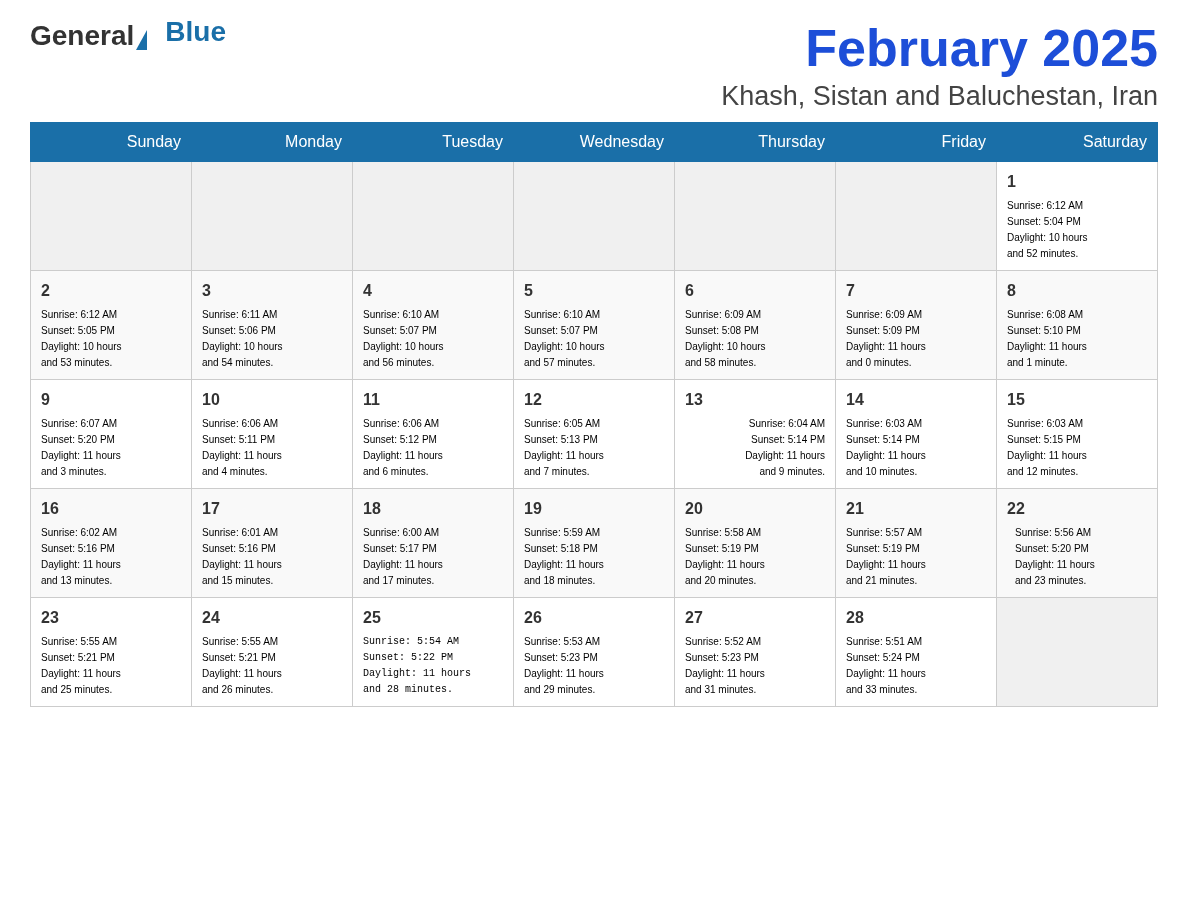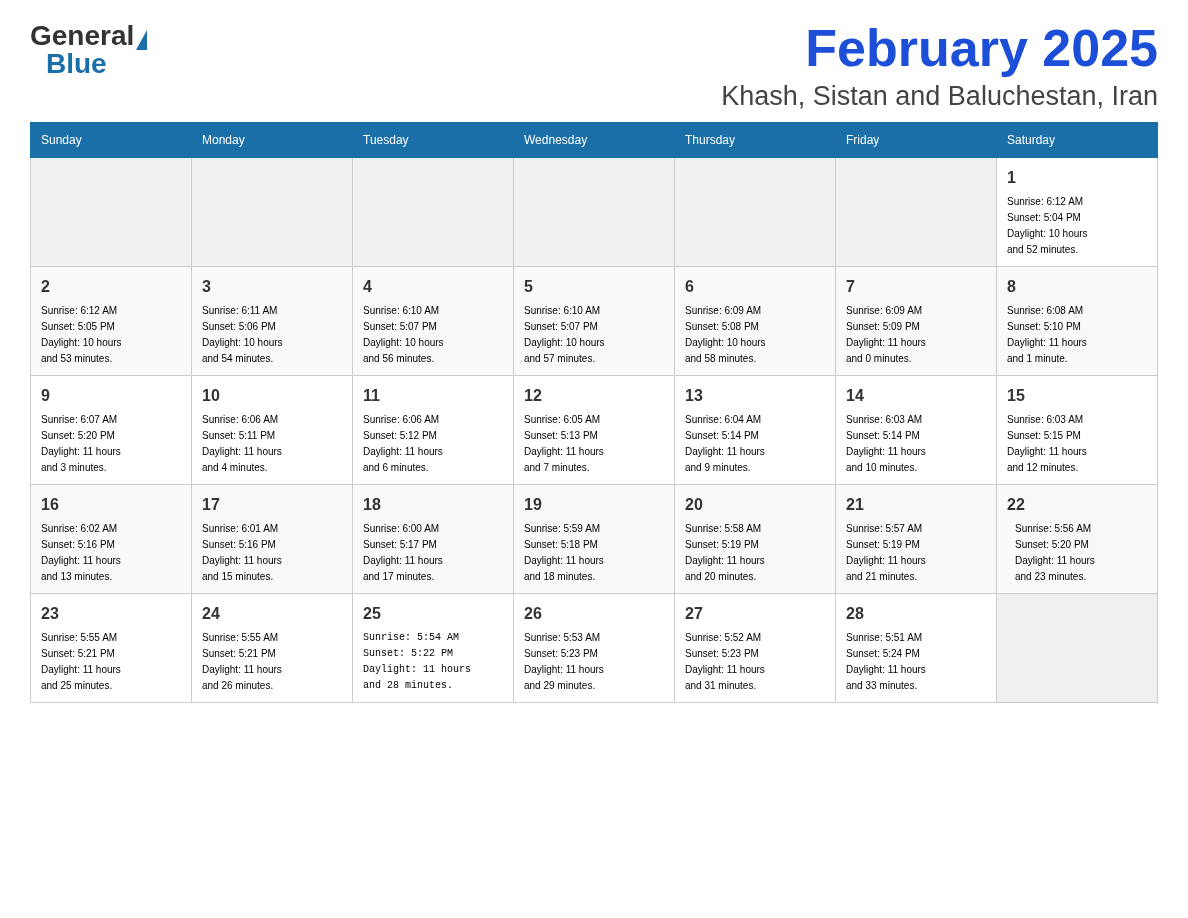--- a/index.html
+++ b/index.html
@@ -10,21 +10,20 @@
       color: #333;
     }
     .header {
       display: flex;
       justify-content: space-between;
       align-items: flex-start;
       margin-bottom: 10px;
     }
     .logo {
       display: flex;
-      flex-direction: column;
       align-items: flex-start;
     }
     .title-section { text-align: right; }
     .month-title {
       font-size: 52px;
       font-weight: bold;
       color: #1d4ed8;
       line-height: 1.1;
     }
     .location {
@@ -33,23 +32,23 @@
       margin-top: 4px;
     }
     .calendar {
       width: 100%;
       border-collapse: collapse;
       margin-top: 10px;
     }
     .calendar th {
       background-color: #1a6fa8;
       color: #fff;
-      text-align: left;
+      text-align: right;
       padding: 10px 10px;
-      font-size: 12px;
+      font-size: 16px;
       font-weight: normal;
       border: 1px solid #1a6fa8;
     }
     .calendar td {
       vertical-align: top;
       padding: 8px 10px;
       border: 1px solid #ccc;
       width: calc(100% / 7);
       min-height: 100px;
       font-size: 13px;
@@ -203,21 +202,21 @@
         </td>
         <td>
           <span class="day-number">12</span>
           <div class="day-info" style="white-space: pre-line;">Sunrise: 6:05 AM
 Sunset: 5:13 PM
 Daylight: 11 hours
 and 7 minutes.</div>
         </td>
         <td>
           <span class="day-number">13</span>
-          <div class="day-info" style="white-space: pre-line;">Sunrise: 6:04 AM
+          <div class="day-info" style="white-space: pre-line; text-align: right;">Sunrise: 6:04 AM
 Sunset: 5:14 PM
 Daylight: 11 hours
 and 9 minutes.</div>
         </td>
         <td>
           <span class="day-number">14</span>
           <div class="day-info" style="white-space: pre-line;">Sunrise: 6:03 AM
 Sunset: 5:14 PM
 Daylight: 11 hours
 and 10 minutes.</div>

